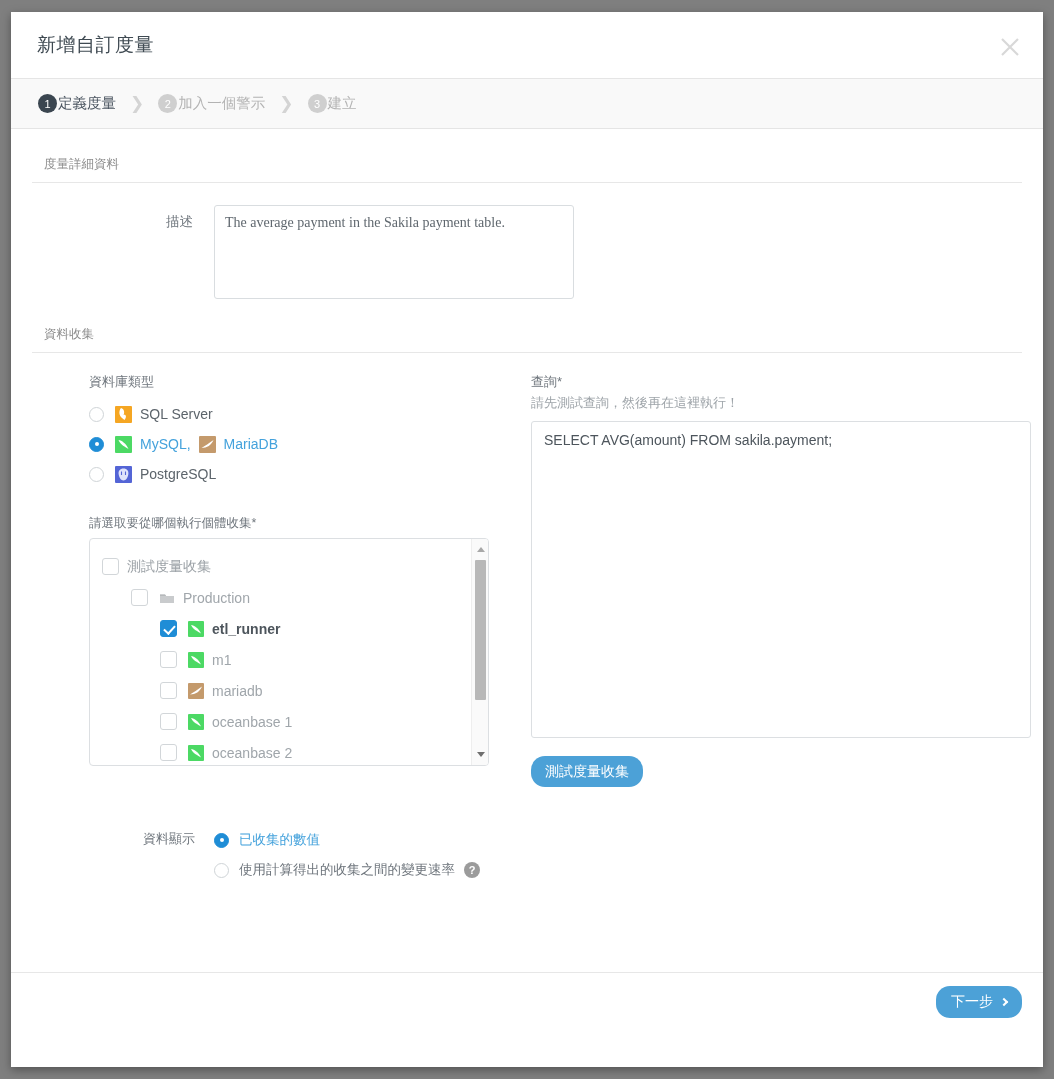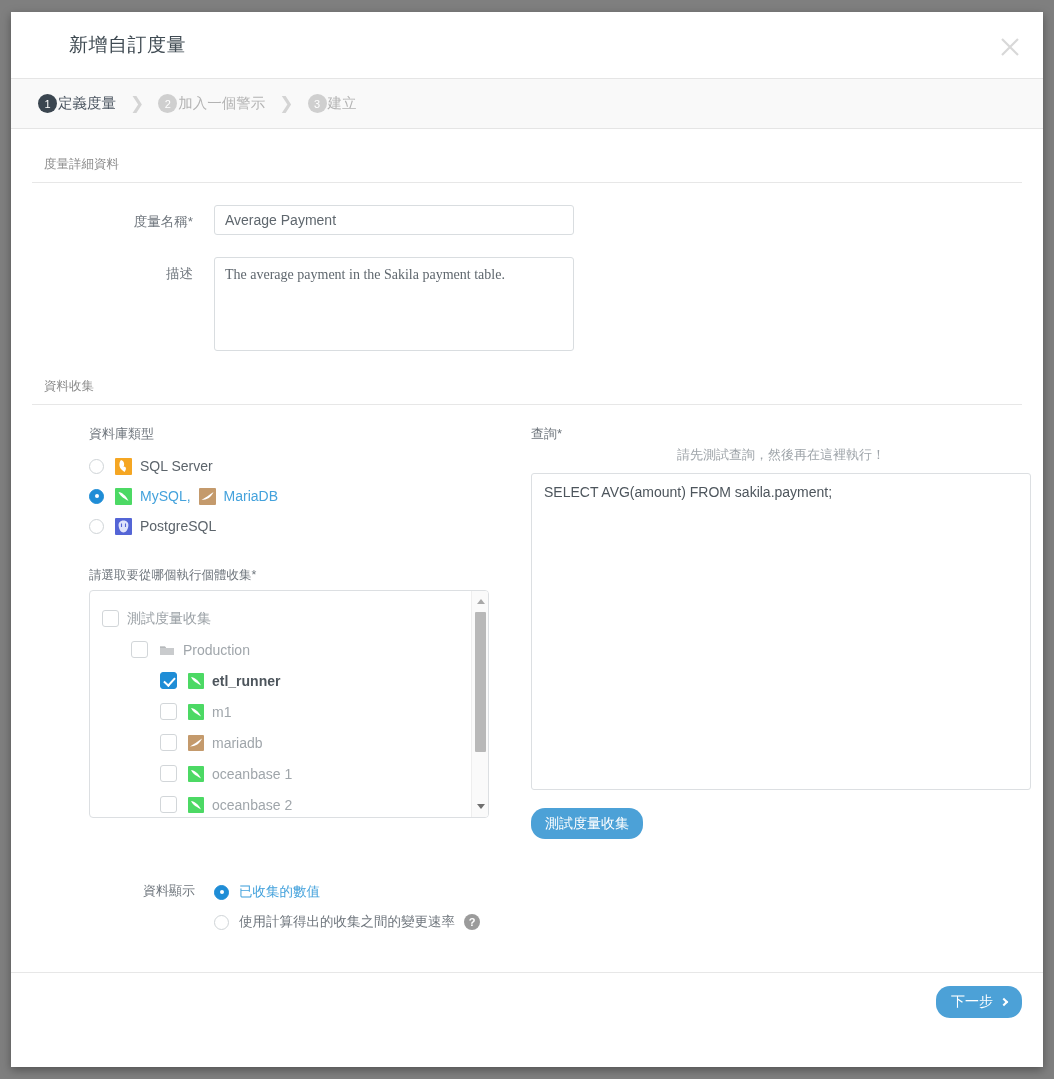--- a/index.html
+++ b/index.html
@@ -27,21 +27,20 @@
     height: 67px;
     border-bottom: 1px solid #e5e5e5;
     flex: 0 0 auto;
   }
   .modal-title {
     position: absolute;
     left: 26px; top: 20px;
     font-size: 19px;
     color: #3f4a52;
     letter-spacing: .5px;
-    margin-left: 32px;
   }
   .close-btn {
     position: absolute;
     right: 20px; top: 22px;
     width: 26px; height: 26px;
     cursor: pointer;
     opacity: .55;
   }
   .close-btn svg { display: block; }
 
@@ -307,21 +306,20 @@
   
   .q-label {
     font-size: 13px;
     color: #6f767d;
   }
   .q-hint {
     font-size: 13px;
     color: #9ea4a9;
     margin-top: 3px;
     margin-bottom: 9px;
-    text-align: center;
   }
   .q-box {
     width: 500px;
     height: 317px;
     border: 1px solid #dcdfe2;
     border-radius: 3px;
     background: #fff;
     padding: 10px 12px;
     font-size: 14px;
     color: #4d555c;
@@ -438,24 +436,20 @@
       <div class="step-num inactive">3</div>
       <div class="step-label inactive">建立</div>
     </div>
   </div>
 
   <div class="modal-body">
 
     <div class="section-title">度量詳細資料</div>
     <div class="section-rule"></div>
 
-    <div class="form-row">
-      <div class="form-label">度量名稱*</div>
-      <input class="text-input" type="text" value="Average Payment" style="">
-    </div>
 
     <div class="form-row">
       <div class="form-label">描述</div>
       <textarea class="text-area" style="">The average payment in the Sakila payment table.</textarea>
     </div>
 
     <div class="section-title">資料收集</div>
     <div class="section-rule"></div>
 
     <div class="collect-wrap">

